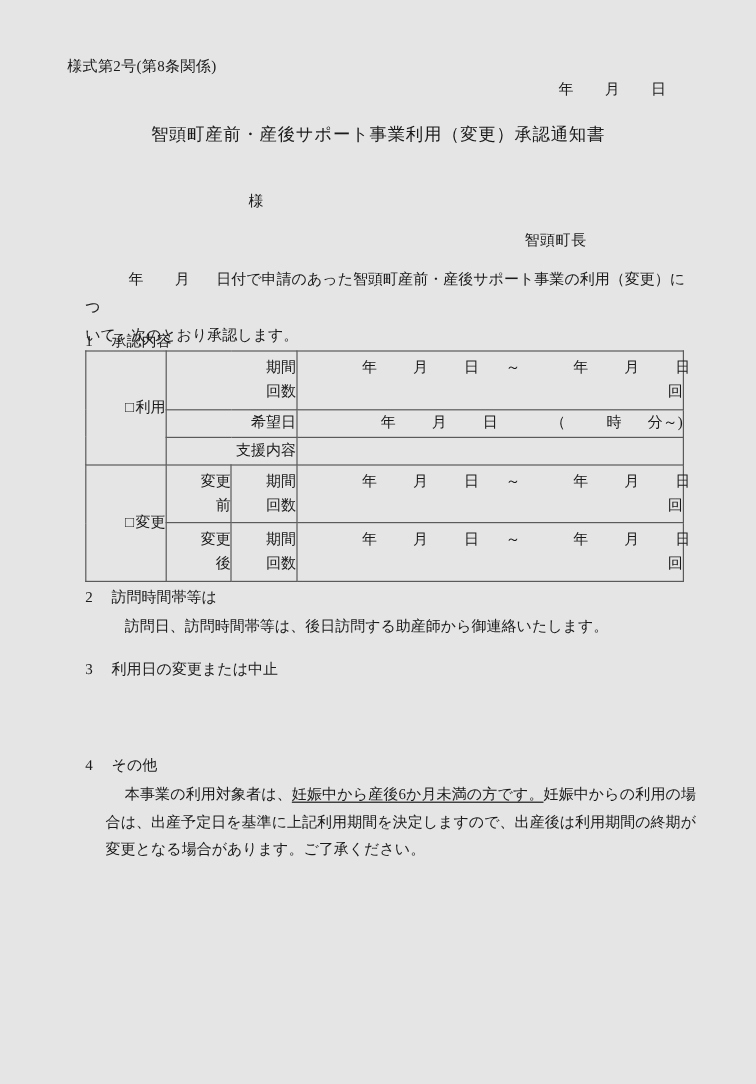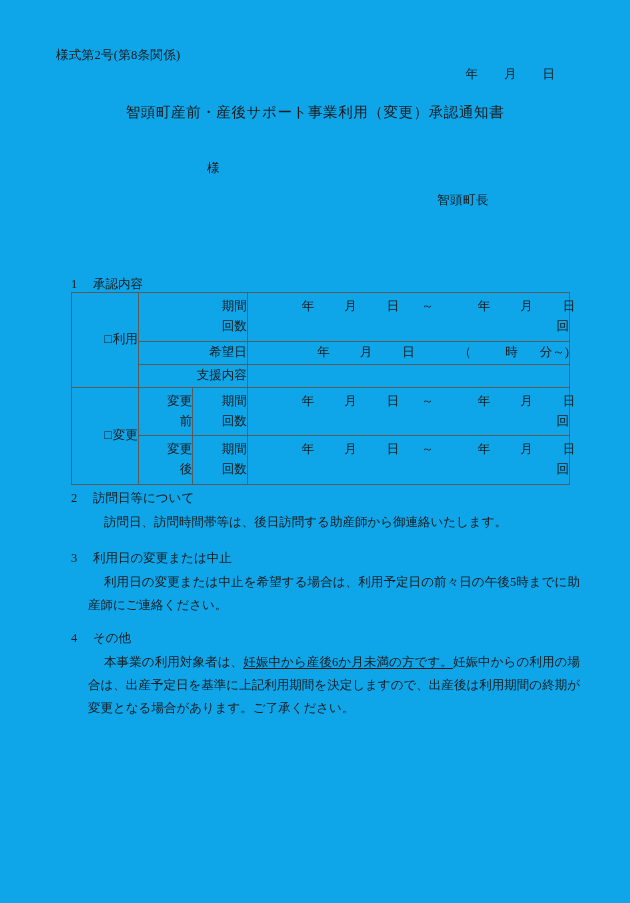--- a/index.html
+++ b/index.html
@@ -13,21 +13,21 @@
     height: 903px;
     position: relative;
     font-family: "Liberation Serif", "DejaVu Serif", serif;
     color: #1a1a1a;
     font-size: 12px;
     overflow: hidden;
   }
   .page {
     position: absolute;
     inset: 0;
-    background: #0ea5e9;
+    background: #e5e5e5;
   }
 
   
   .form-no {
     position: absolute;
     left: 56px;
     top: 47px;
     font-size: 12.5px;
     letter-spacing: 0.3px;
     white-space: nowrap;
@@ -153,20 +153,23 @@
   <div class="date-line-top">
     <span>年</span><span class="gap"></span><span>月</span><span class="gap"></span><span>日</span>
   </div>
 
   <div class="doc-title">智頭町産前・産後サポート事業利用（変更）承認通知書</div>
 
   <div class="addressee">様</div>
 
   <div class="issuer">智頭町長</div>
 
+  <div class="intro">
+    <span class="lead-indent"></span><span>年</span><span class="gap"></span><span>月</span><span class="gap-sm"></span><span>日付で申請のあった智頭町産前・産後サポート事業の利用（変更）につ</span><br><span>いて、次のとおり承認します。</span>
+  </div>
 
   <div class="section-head" style="left:71px; top:276px;">
     <span class="num">1</span><span>承認内容</span>
   </div>
 
   <div class="tbl-wrap">
     <table class="approval">
       <tbody>
 
         <tr>
@@ -249,27 +252,26 @@
               </div>
               <div class="kai-line">回</div>
             </div>
           </td>
         </tr>
       </tbody>
     </table>
   </div>
 
   <div class="section-head" style="left:71px; top:490px;">
-    <span class="num">2</span><span>訪問日等について</span>
+    <span class="num">2</span><span>訪問時間帯等は</span>
   </div>
   <div class="section-body" style="left:88px; top:511px;">訪問日、訪問時間帯等は、後日訪問する助産師から御連絡いたします。</div>
 
   <div class="section-head" style="left:71px; top:550px;">
     <span class="num">3</span><span>利用日の変更または中止</span>
   </div>
-  <div class="section-body" style="left:88px; top:571px;">利用日の変更または中止を希望する場合は、利用予定日の前々日の午後5時までに助産師にご連絡ください。</div>
 
   <div class="section-head" style="left:71px; top:630px;">
     <span class="num">4</span><span>その他</span>
   </div>
   <div class="section-body" style="left:88px; top:651px;"><span>本事業の利用対象者は、</span><span class="u-line">妊娠中から産後6か月未満の方です。</span><span>妊娠中からの利用の場合は、出産予定日を基準に上記利用期間を決定しますので、出産後は利用期間の終期が変更となる場合があります。ご了承ください。</span></div>
 
 </div>
 
 </body></html>

